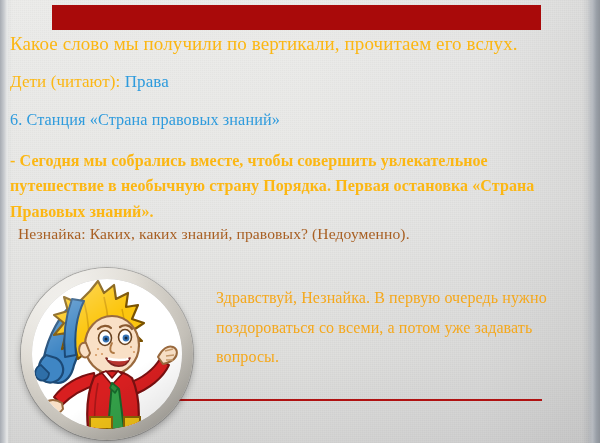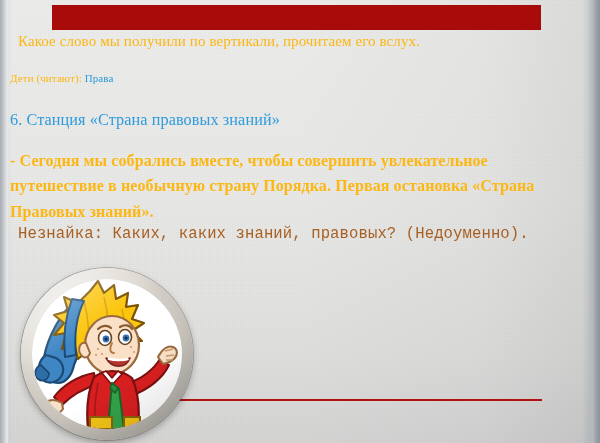--- a/index.html
+++ b/index.html
@@ -70,30 +70,30 @@
 
   
   .line {
     position: absolute;
     line-height: 1.30;
     white-space: pre-wrap;
     letter-spacing: .1px;
   }
 
   #l-question {
-    left: 18px; top: 32px;
+    left: 10px; top: 32px;
     width: 575px;
-    font-size: 15px;
+    font-size: 19px;
     color: #fcb713;
   }
 
   #l-children {
     left: 10px; top: 71px;
     width: 575px;
-    font-size: 11px;
+    font-size: 17px;
     color: #fcb713;
   }
   #l-children .answer { color: #2e9bdd; }
 
   #l-station {
     left: 10px; top: 110px;
     width: 575px;
     font-size: 16.2px;
     color: #2e9bdd;
   }
@@ -105,21 +105,20 @@
     color: #fcb713;
     line-height: 1.58;
     font-weight: bold;
   }
 
   #l-neznaika {
     left: 18px; top: 224px;
     width: 572px;
     font-size: 15.6px;
     color: #a85f22;
-    font-family: Liberation Mono, monospace;
   }
 
   #l-reply {
     left: 216px; top: 283px;
     width: 360px;
     font-size: 16px;
     color: #f5a81c;
     line-height: 1.85;
   }
 
@@ -183,20 +182,21 @@
   <div class="line" id="l-question">Какое слово мы получили по вертикали, прочитаем его вслух.</div>
 
   <div class="line" id="l-children"><span>Дети (читают): </span><span class="answer">Права</span></div>
 
   <div class="line" id="l-station">6. Станция «Страна правовых знаний»</div>
 
   <div class="line" id="l-para">- Сегодня мы собрались вместе, чтобы совершить увлекательное путешествие в необычную страну Порядка. Первая остановка «Страна Правовых знаний».</div>
 
   <div class="line" id="l-neznaika">Незнайка: Каких, каких знаний, правовых? (Недоуменно).</div>
 
+  <div class="line" id="l-reply">Здравствуй, Незнайка. В первую очередь нужно поздороваться со всеми, а потом уже задавать вопросы.</div>
 
   <div id="rule-red"></div>
 
   <div id="portrait">
     <div id="portrait-frame"></div>
     <div id="portrait-inner">
       <svg width="150" height="150" viewBox="0 0 150 150">
         <defs>
           <clipPath id="circClip">
               <circle cx="75" cy="75" r="75"></circle>

